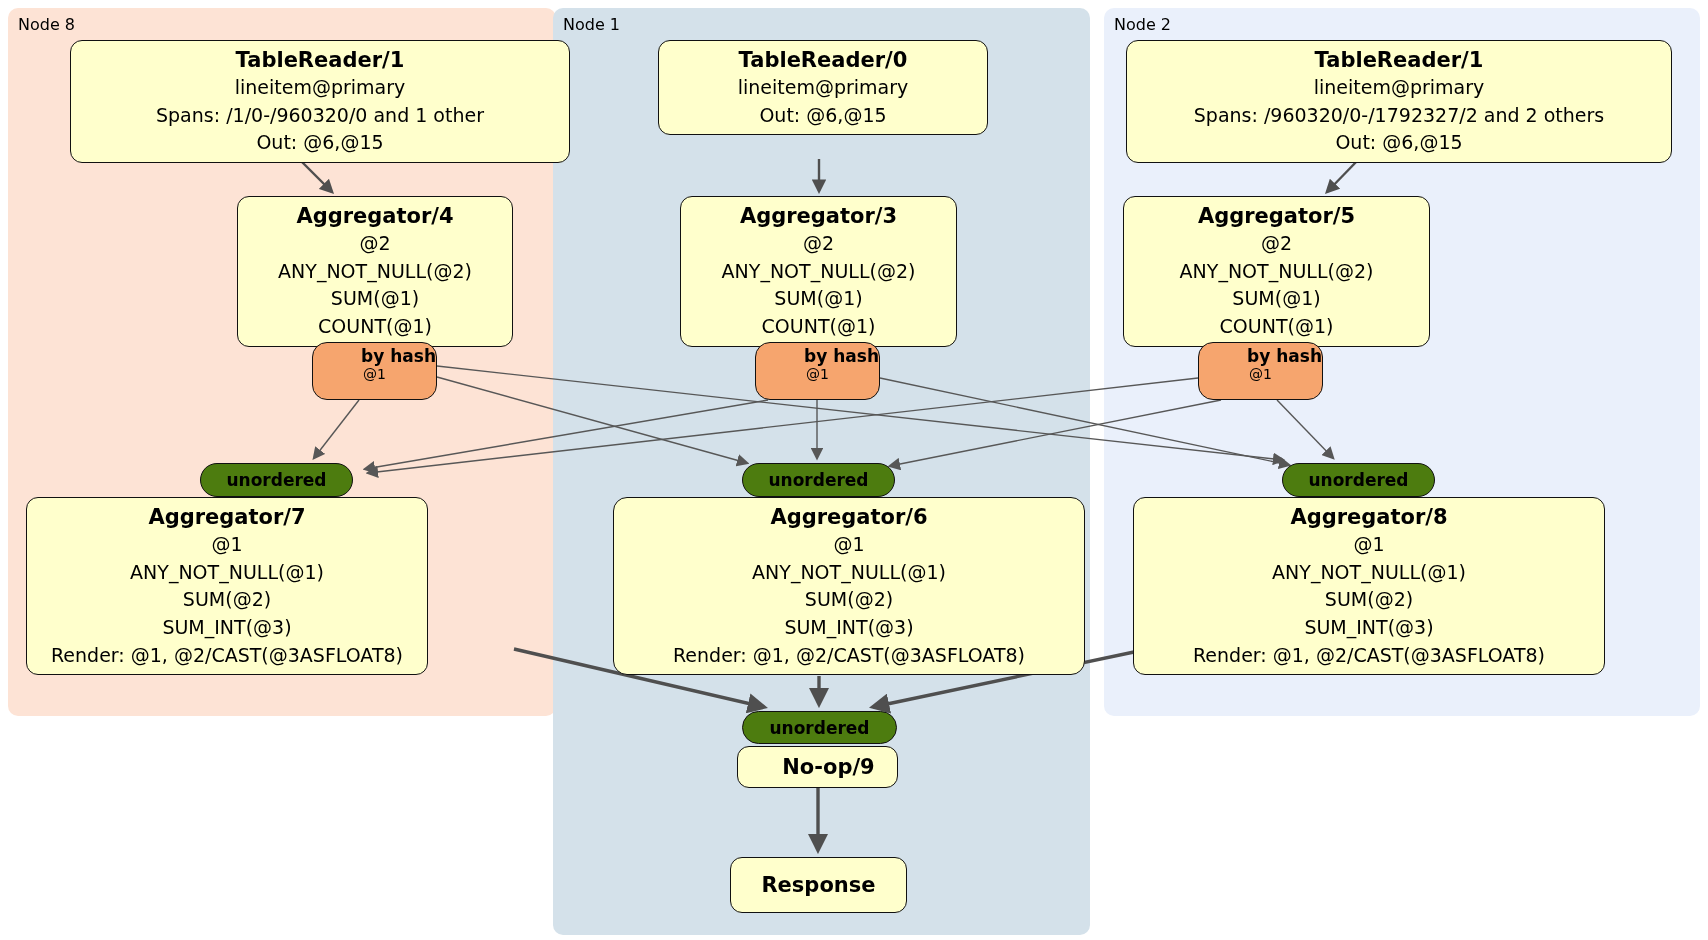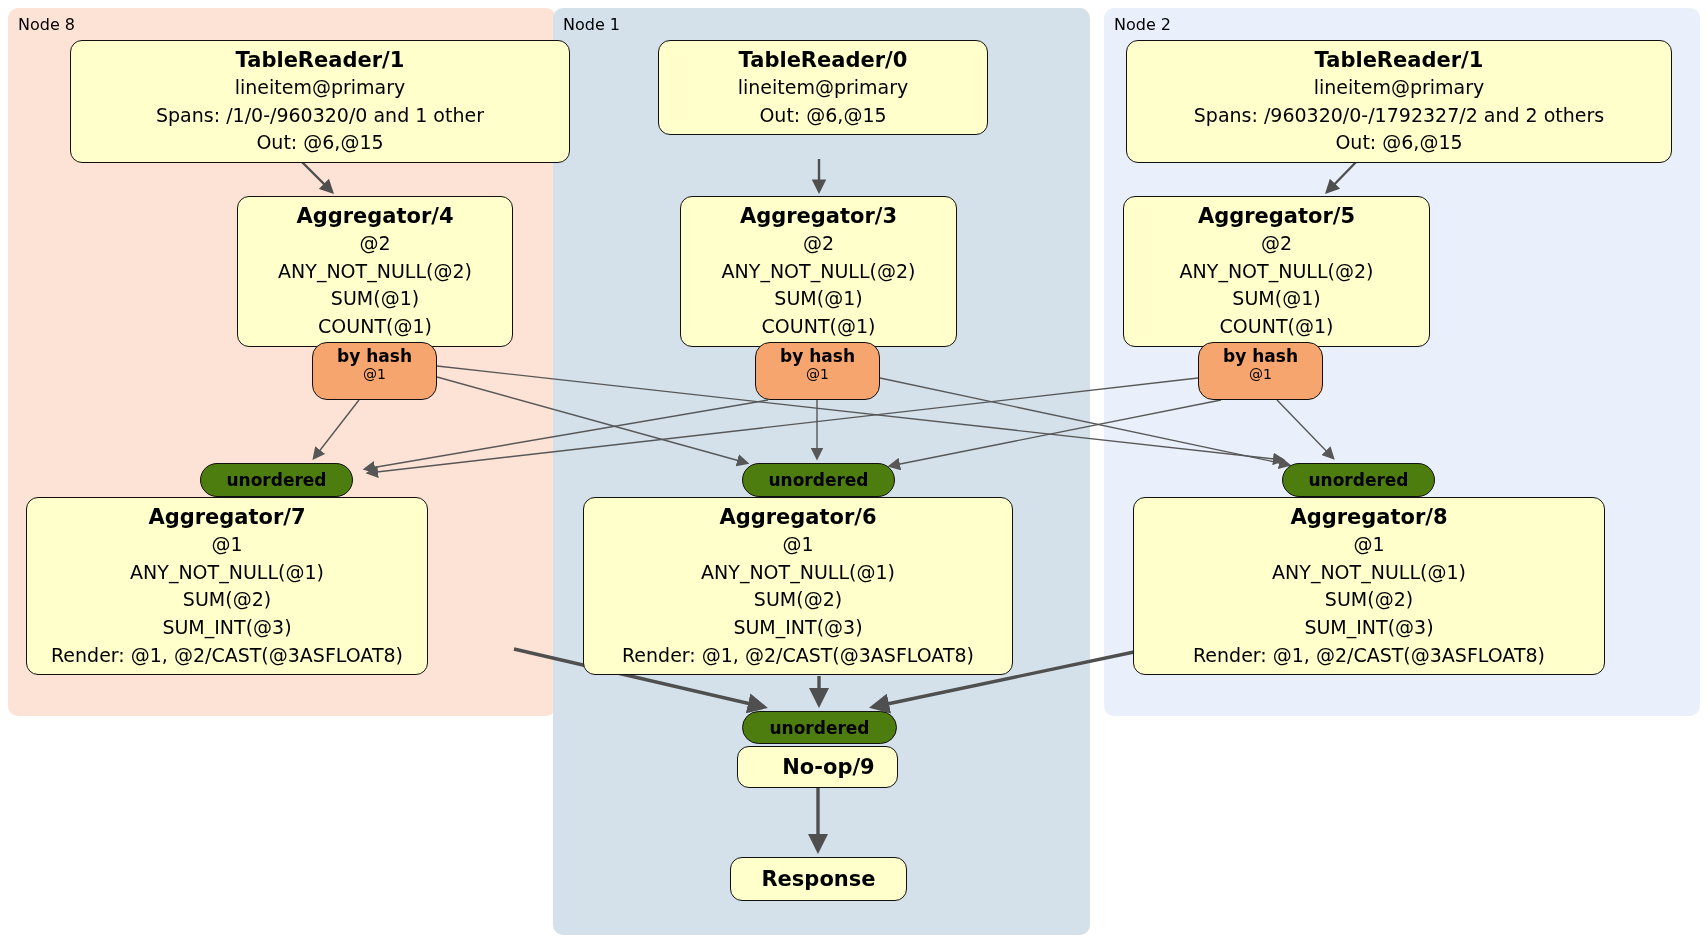--- a/index.html
+++ b/index.html
@@ -14,21 +14,21 @@
     position:absolute;z-index:3;background:#ffffcc;border:1.6px solid #111;
     border-radius:12px;padding:5px 12px;text-align:center;
     font-size:19px;line-height:1.45;box-sizing:border-box;
   }
   .proc .title{font-weight:bold;font-size:21px;line-height:1.35;}
   .proc.compact{padding:2px 10px;display:flex;align-items:center;justify-content:center;}
   .router{
     position:absolute;z-index:4;background:#f6a56e;border:1.6px solid #111;
     border-radius:15px;text-align:center;box-sizing:border-box;padding-top:3px;
   }
-  .router .rlabel{font-weight:bold;font-size:17px;line-height:1.2;}
+  .router .rlabel{font-weight:bold;font-size:17px;line-height:1.2;text-align:right;}
   .router .rdetail{font-size:14px;line-height:1.2;}
   .sync{
     position:absolute;z-index:4;background:#4d7c0f;border:1.6px solid #111;
     border-radius:17px;display:flex;align-items:center;justify-content:center;
     font-weight:bold;font-size:17px;box-sizing:border-box;
   }
 </style>
 </head>
 <body>
 
@@ -141,21 +141,21 @@
   </div>
 
   <div class="proc" style="left:26px;top:497px;width:402px;">
     <div class="title">Aggregator/7</div>
     <div class="line">@1</div>
     <div class="line">ANY_NOT_NULL(@1)</div>
     <div class="line">SUM(@2)</div>
     <div class="line">SUM_INT(@3)</div>
     <div class="line">Render: @1, @2/CAST(@3ASFLOAT8)</div>
   </div>
-  <div class="proc" style="left:583px;top:497px;width:430px;">
+  <div class="proc" style="left:613px;top:497px;width:472px;border-radius:14px;">
     <div class="title">Aggregator/6</div>
     <div class="line">@1</div>
     <div class="line">ANY_NOT_NULL(@1)</div>
     <div class="line">SUM(@2)</div>
     <div class="line">SUM_INT(@3)</div>
     <div class="line">Render: @1, @2/CAST(@3ASFLOAT8)</div>
   </div>
   <div class="proc" style="left:1133px;top:497px;width:472px;">
     <div class="title">Aggregator/8</div>
     <div class="line">@1</div>
@@ -164,17 +164,17 @@
     <div class="line">SUM_INT(@3)</div>
     <div class="line">Render: @1, @2/CAST(@3ASFLOAT8)</div>
   </div>
 
   <div class="sync" style="left:742px;top:711px;width:155px;height:33px;">
     <span>unordered</span>
   </div>
   <div class="proc compact" style="left:737px;top:746px;width:161px;height:42px;padding-left:32px;">
     <div class="title">No-op/9</div>
   </div>
-  <div class="proc compact" style="left:730px;top:857px;width:177px;height:44px;">
+  <div class="proc compact" style="left:730px;top:857px;width:177px;height:56px;">
     <div class="title">Response</div>
   </div>
 
 </div>
 
 </body></html>

